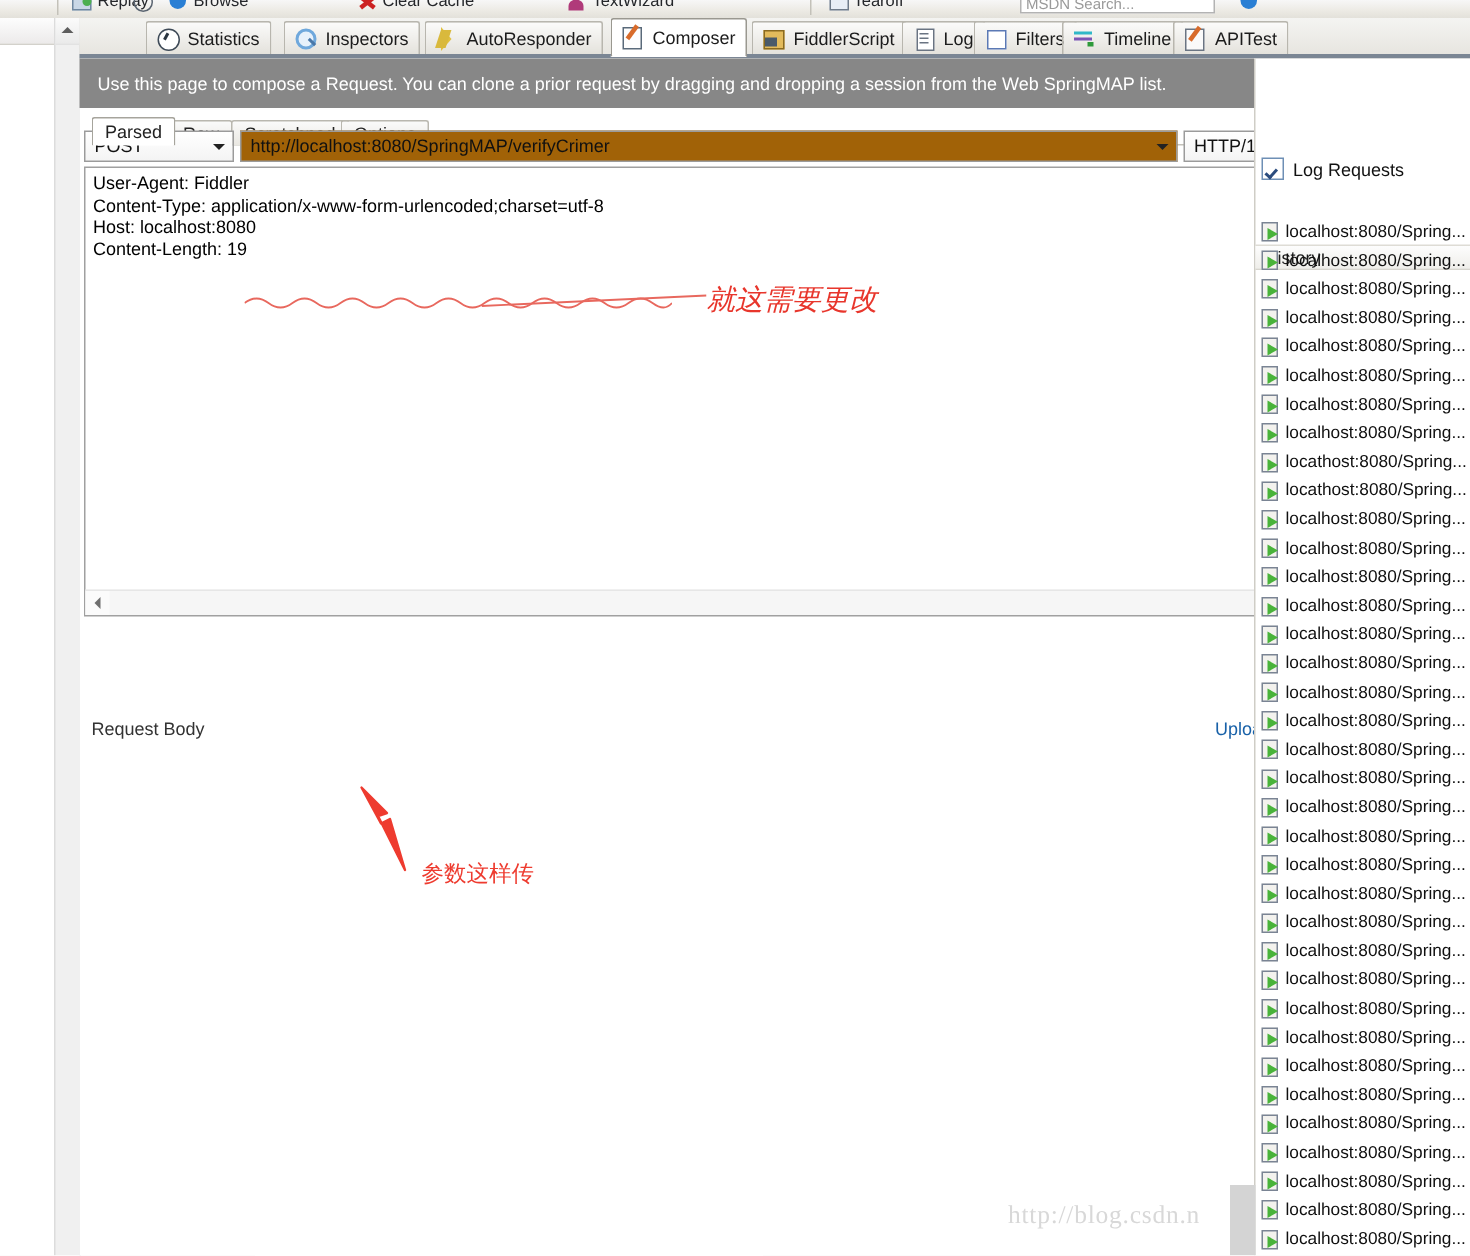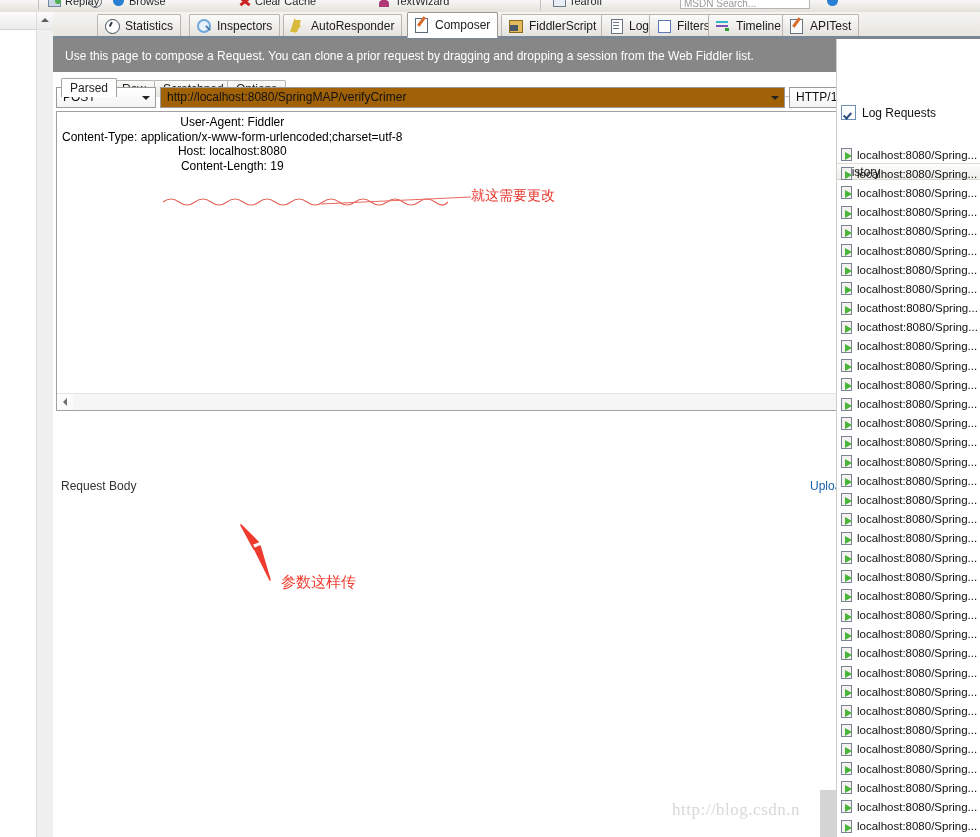--- a/index.html
+++ b/index.html
@@ -215,21 +215,20 @@
   }
   .combo-btn {
     position: absolute; right: 1px; top: 1px; width: 17px; height: 17px;
     background: transparent;
   }
 
   .headers-box {
     position: absolute; left: 3px; top: 72px; width: 817px; height: 300px;
     background: #ffffff; border: 1px solid #a0a0a0;
     box-sizing: border-box;
-    text-align: center;
   }
   .headers-text {
     position: absolute; left: 5px; top: 3px;
     font-family: "Liberation Sans", sans-serif;
     font-size: 12px; color: #000; line-height: 14.5px;
     white-space: pre;
   }
   .hbox-vscroll {
     position:absolute; right:0; top:0; width:16px; height:282px;
     background:#fbfbfb; border-left:1px solid #e6e6e6;
@@ -246,23 +245,24 @@
 
   
   .anno-squiggle {
     position: absolute; left: 110px; top: 157px; width: 285px; height: 10px;
   }
   .anno-line1 {
     position: absolute; left: 268px; top: 156px; width: 150px; height: 10px;
   }
   .anno-text1 {
     position: absolute; left: 418px; top: 148px;
-    color: #e8362c; font-size: 14px;
+    color: #e8362c; font-size: 19px;
     font-family: "DejaVu Sans", sans-serif;
     white-space: nowrap;
+    font-style: italic;
   }
 
   
   .body-label {
     position: absolute; left: 8px; top: 440px;
     font-size: 12px; color: #333;
   }
   .upload-link {
     position: absolute; left: 757px; top: 440px;
     font-size: 12px; color: #1861a8; text-decoration: none;
@@ -444,21 +444,21 @@
     </div>
     <div class="tab" style="left:689px;">
       <span class="ticon ic-api"></span>
       <span>APITest</span>
     </div>
   </div>
   <div class="tabbar-under"></div>
 
   <div class="content">
 
-    <div class="banner">Use this page to compose a Request. You can clone a prior request by dragging and dropping a session from the Web Fiddler list.</div>
+    <div class="banner">Use this page to compose a Request. You can clone a prior request by dragging and dropping a session from the Web SpringMAP list.</div>
 
     <div class="subtab-line"></div>
     <div class="subtabs">
       <div class="subtab active" style="left:0px;">
         <span>Parsed</span>
       </div>
       <div class="subtab" style="left:52px;">
         <span>Raw</span>
       </div>
       <div class="subtab" style="left:93px;">

